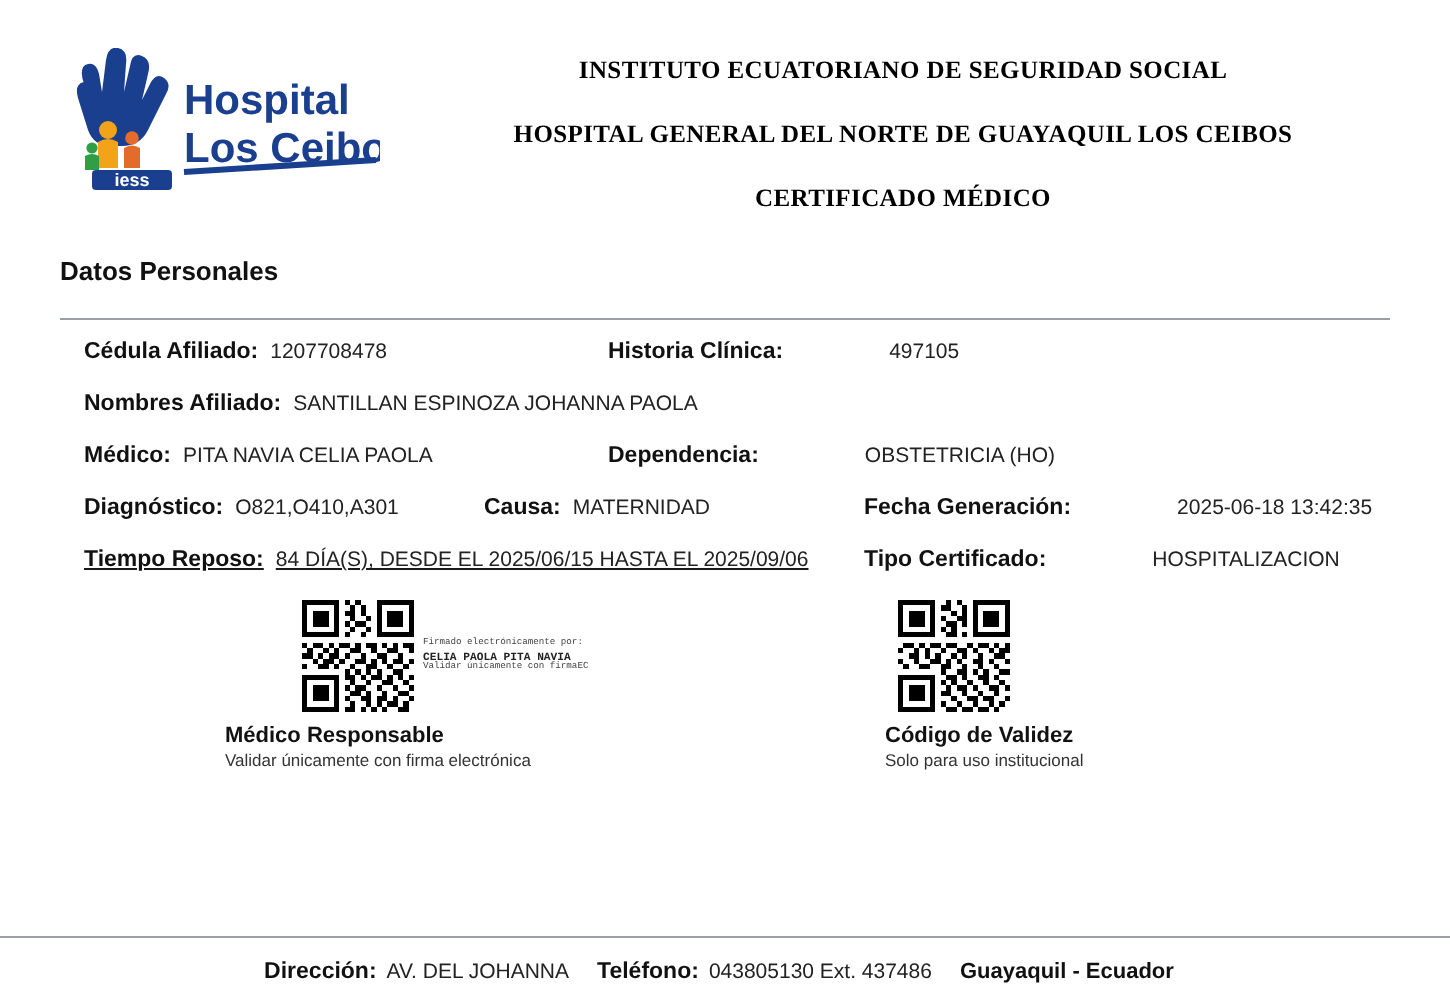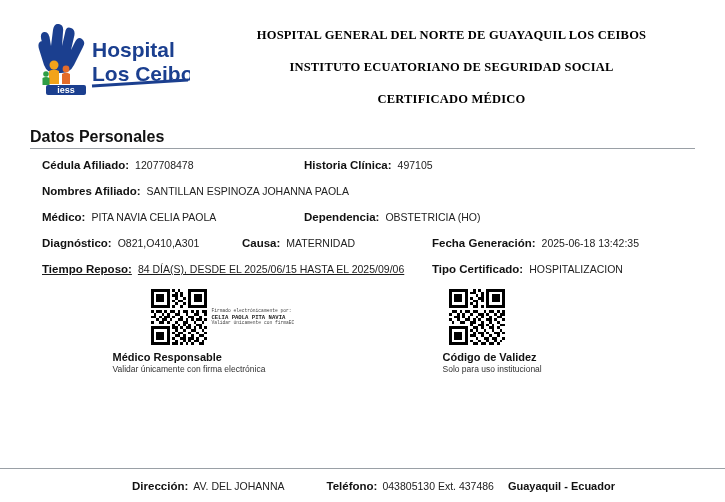--- a/index.html
+++ b/index.html
@@ -46,25 +46,25 @@
     color: #000;
     margin-bottom: 17px;
     white-space: nowrap;
   }
   .title-line.l3 { margin-bottom: 0; }
 
   
   .body { padding: 0 30px; }
   .section-title {
     font-family: "Liberation Sans", sans-serif;
-    font-size: 16px;
+    font-size: 13px;
     font-weight: bold;
     color: #111;
     border-bottom: 1px solid #9aa0a6;
-    padding-bottom: 2px;
+    padding-bottom: 16px;
     margin: 10px 0 10px 0;
   }
   .row {
     display: flex;
     align-items: baseline;
     margin: 0 0 14px 0;
     padding-left: 12px;
     font-size: 11.5px;
   }
   .fld { display: flex; align-items: baseline; white-space: nowrap; text-align: right; }
@@ -72,21 +72,21 @@
     font-weight: bold;
     font-size: 11.5px;
     color: #111;
     margin-right: 6px;
   }
   .val {
     font-size: 10.5px;
     color: #222;
   }
   .c1 { width: 262px; flex: 0 0 262px; }
-  .c3 { flex: 1; }
+  .c3 { flex: 1; gap: 47px; }
   .c1b { width: 200px; flex: 0 0 200px; }
   .c2b { width: 190px; flex: 0 0 190px; }
 
   
   .sig-area {
     display: flex;
     margin-top: 14px;
     padding-left: 10px;
     justify-content: center;
   }
@@ -128,21 +128,21 @@
   .footer {
     position: absolute;
     left: 0; right: 0; bottom: 0;
     height: 34px;
     border-top: 1px solid #9aa0a6;
     display: flex;
     align-items: center;
     justify-content: center;
     font-size: 11px;
   }
-  .footer .lbl { margin-right: 5px; margin-left: 28px; }
+  .footer .lbl { margin-right: 5px; }
   .footer .val { margin-right: 14px; font-size: 10.5px; }
   .footer .plain { font-weight: bold; font-size: 11px; color:#111; margin-right: 6px;}
 
   
   .qr { image-rendering: pixelated; display:block; }
 </style>
 </head>
 <body>
 
 <div class="page">
@@ -167,22 +167,22 @@
           <text x="36" y="69" text-anchor="middle" font-family="Liberation Sans, sans-serif" font-size="9" font-weight="bold" fill="#ffffff">iess</text>
         </g>
 
         <text x="62" y="33" font-family="Liberation Sans, sans-serif" font-size="21" font-weight="bold" fill="#1b3f8f">Hospital</text>
         <text x="62" y="57" font-family="Liberation Sans, sans-serif" font-size="21" font-weight="bold" fill="#1b3f8f">Los Ceibos</text>
         <path d="M62,62 q50,-3 96,-6" stroke="#1b3f8f" stroke-width="3" fill="none"></path>
       </svg>
     </div>
 
     <div class="title-block">
+      <div class="title-line">INSTITUTO ECUATORIANO DE SEGURIDAD SOCIAL</div>
       <div class="title-line">HOSPITAL GENERAL DEL NORTE DE GUAYAQUIL LOS CEIBOS</div>
-      <div class="title-line">INSTITUTO ECUATORIANO DE SEGURIDAD SOCIAL</div>
       <div class="title-line l3">CERTIFICADO MÉDICO</div>
     </div>
   </div>
 
   <div class="body">
 
     <div class="section-title">Datos Personales</div>
 
     <div class="row">
       <div class="fld c1">

